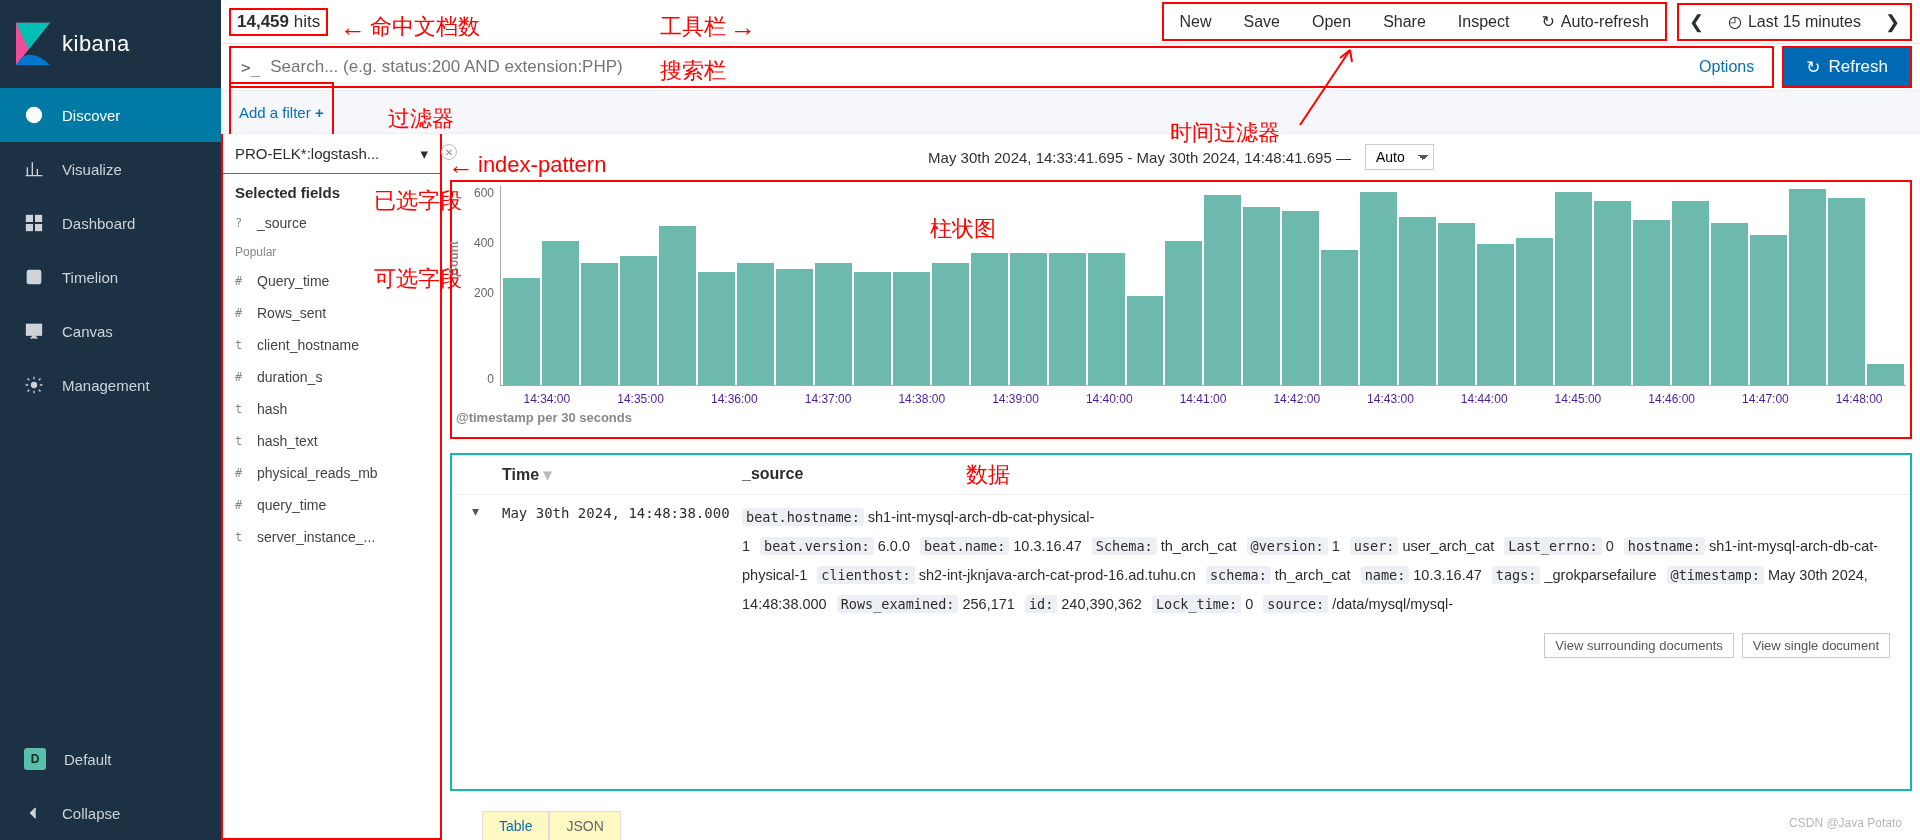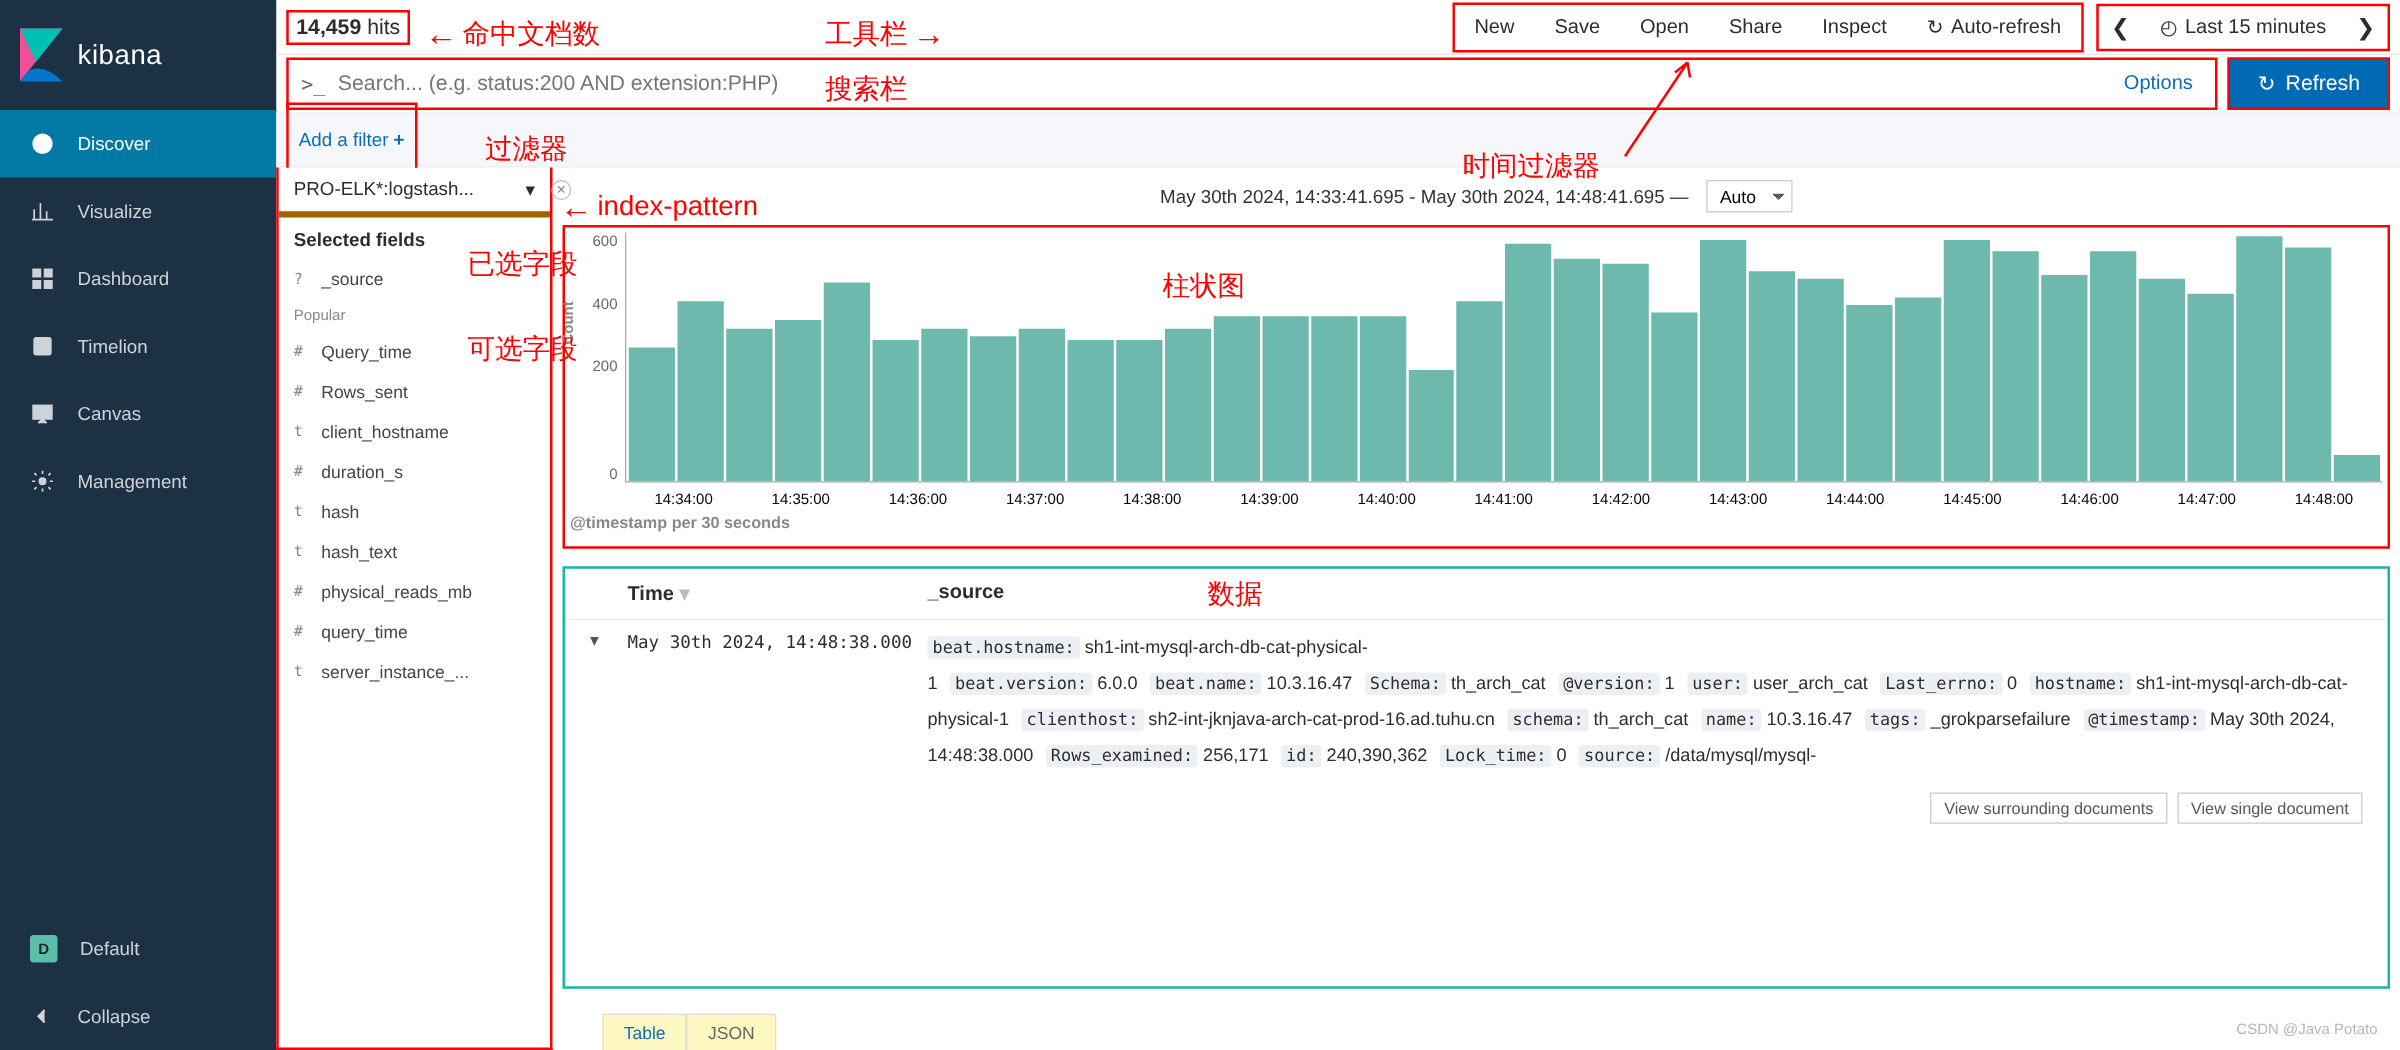--- a/index.html
+++ b/index.html
@@ -32,35 +32,35 @@
 .searchprompt{font-family:monospace;font-size:16px;color:#666}
 .searchinput{flex:1;border:none;outline:none;font-size:17px;color:#777}
 .options{color:#0a6eb4;font-size:16px;padding:0 8px;cursor:pointer}
 .refreshbtn{background:#006bb4;color:#fff;border:2px solid red;height:42px;padding:0 22px;display:flex;align-items:center;gap:8px;font-size:17px;cursor:pointer}
 
 .filterrow{height:44px;display:flex;align-items:center;padding:0 8px;background:#f5f7fa;border-top:1px solid #eee;border-bottom:1px solid #eee}
 .addfilter{color:#0a6eb4;font-size:15px;padding:20px 8px;border:2px solid red;cursor:pointer}
 
 .body{flex:1;display:flex;min-height:0}
 .fields{width:221px;border-right:1px solid #e6e6e6;display:flex;flex-direction:column;overflow:hidden;border:2px solid red;border-top:none}
-.indexpattern{height:40px;display:flex;align-items:center;justify-content:space-between;padding:0 12px;border-bottom:5px solid #a16207;font-size:15px;background:#fff;cursor:pointer}
+.indexpattern{height:40px;display:flex;align-items:center;justify-content:space-between;padding:0 12px;border-bottom:1px solid #a16207;font-size:15px;background:#fff;cursor:pointer}
 .section-h{padding:10px 12px 6px;font-weight:700;font-size:15px;color:#2d2d2d}
 .field{padding:8px 12px;display:flex;align-items:center;gap:10px;font-size:14px;color:#444;cursor:pointer}
 .ft{width:12px;color:#888;font-size:12px;font-family:monospace}
 .popular{padding:6px 12px;font-size:12px;color:#888}
 .content{flex:1;display:flex;flex-direction:column;min-width:0;overflow:hidden}
 .timehdr{display:flex;align-items:center;justify-content:center;gap:14px;padding:10px 0;font-size:15px;color:#333}
 .intsel{border:1px solid #ccc;padding:4px 28px 4px 10px;background:#fff;font-size:14px;cursor:pointer;appearance:none;-webkit-appearance:none;background-image:linear-gradient(45deg,transparent 50%,#555 50%),linear-gradient(135deg,#555 50%,transparent 50%);background-position:right 10px center,right 5px center;background-size:5px 5px;background-repeat:no-repeat}
 .chartwrap{border:2px solid red;margin:0 8px;padding:4px}
 .chart{display:flex;height:200px}
 .yaxis{width:44px;display:flex;flex-direction:column;align-items:flex-end;padding-right:6px;font-size:12px;color:#666;position:relative}
 .ylab{position:absolute;left:-2px;top:50%;transform:rotate(-90deg) translateX(50%);transform-origin:left;font-size:12px;color:#888;font-weight:600}
 .bars{flex:1;display:flex;align-items:flex-end;gap:2px;border-left:1px solid #aaa;border-bottom:1px solid #aaa;padding:0 2px;position:relative}
 .bar{flex:1;background:#6db9ad;min-width:0}
-.xaxis{display:flex;margin-left:44px;font-size:12px;color:#000000;padding-top:6px;gap:0}
+.xaxis{display:flex;margin-left:44px;font-size:12px;color:#4c1d95;padding-top:6px;gap:0}
 .xaxis span{flex:1;text-align:center;white-space:nowrap}
 .xtitle{font-size:13px;color:#888;font-weight:600;padding:4px 0 8px}
 
 .datatabs{display:flex;gap:0;padding:6px 40px 0}
 .datatab{padding:6px 16px;border:1px solid #ddd;border-bottom:none;font-size:14px;cursor:pointer;background:#fef9c3;color:#666}
 .datatab.active{color:#0a6eb4}
 .datatable{border:2px solid #14b8a6;margin:14px 8px;flex:1;overflow:auto;font-size:14px}
 .dthead{display:flex;padding:10px 20px;font-weight:700;font-size:16px;border-bottom:1px solid #eee}
 .dthead .ex{width:30px}
 .dthead .tcol{width:240px}
@@ -357,21 +357,21 @@
     <span>时间过滤器</span>
   </div>
 <svg style="position:absolute;left:1290px;top:40px;pointer-events:none" width="80" height="90">
     <path d="M10 85 L60 10" stroke="red" stroke-width="2" fill="none"></path>
     <path d="M60 10 L50 18 M60 10 L62 22" stroke="red" stroke-width="2" fill="none"></path>
   </svg>
 <div class="ann" style="left:448px;top:152px">
     <span class="arr">←</span>
     <span>index-pattern</span>
   </div>
-<div class="ann" style="left:374px;top:196px">
+<div class="ann" style="left:374px;top:186px">
     <span>已选字段</span>
   </div>
 <div class="ann" style="left:374px;top:264px">
     <span>可选字段</span>
   </div>
 <div class="ann" style="left:930px;top:214px">
     <span>柱状图</span>
   </div>
 <div class="ann" style="left:966px;top:460px">
     <span>数据</span>

